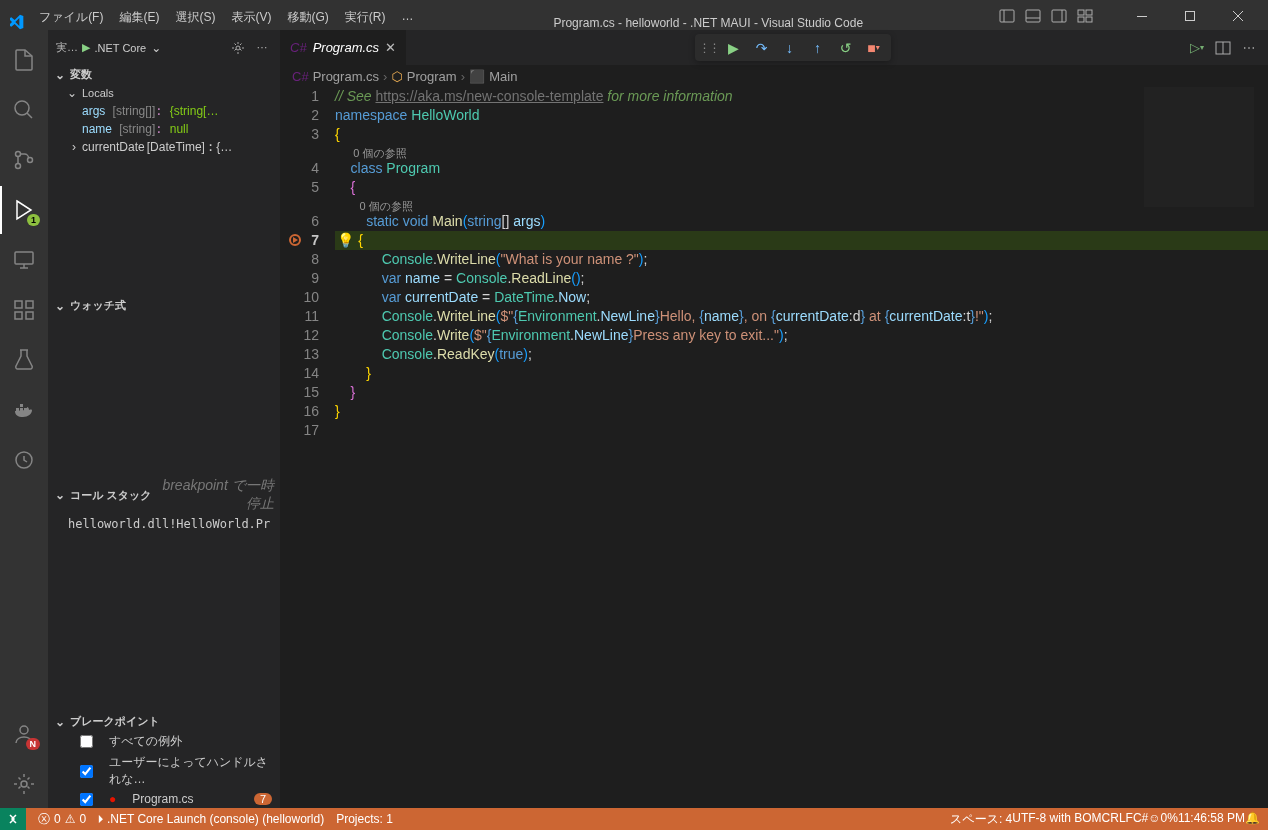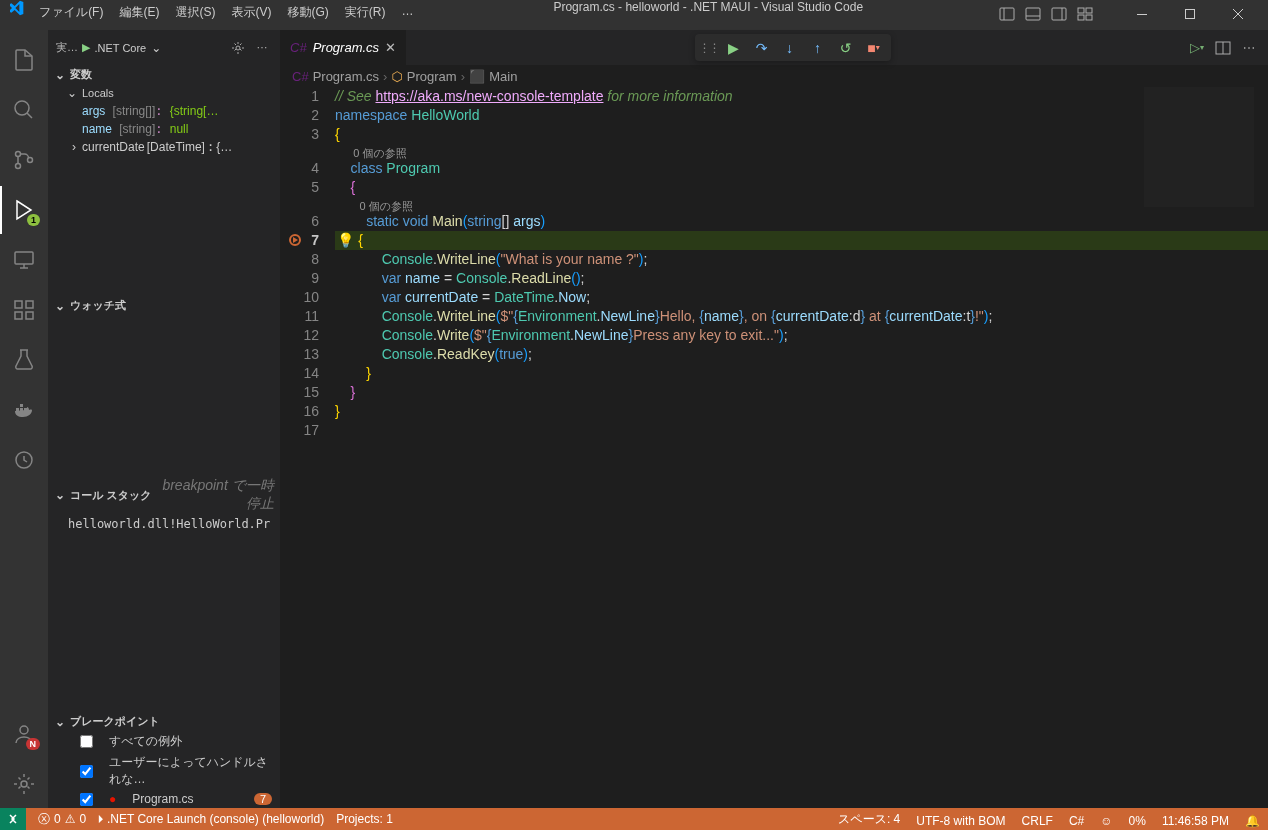--- a/index.html
+++ b/index.html
@@ -1,17 +1,17 @@
 <!DOCTYPE html>
 <html><head>
 <meta charset="utf-8">
 <style>
 *{margin:0;padding:0;box-sizing:border-box;font-family:'Segoe UI',Meiryo,sans-serif;user-select:none}
 body{width:1268px;height:830px;background:#1e1e1e;color:#ccc;display:flex;flex-direction:column;overflow:hidden;font-size:13px}
-.titlebar{height:30px;background:#323232;display:flex;align-items:flex-start;padding:0 8px;color:#ccc;font-size:12px}
+.titlebar{height:30px;background:#323232;display:flex;align-items:flex-end;padding:0 8px;color:#ccc;font-size:12px}
 .titlebar .logo{width:16px;height:16px;margin-right:8px;display:flex;align-items:center;justify-content:center}
 .titlebar .menu{display:flex;gap:2px}
 .titlebar .menu span{padding:4px 7px;border-radius:4px;cursor:pointer}
 .titlebar .title{flex:1;text-align:center;color:#ccc}
 .titlebar .rightctrls{display:flex;gap:4px;align-items:center}
 .titlebar .winbtn{width:44px;height:28px;display:flex;align-items:center;justify-content:center;cursor:pointer}
 .titlebar .layoutbtn{width:22px;height:22px;display:flex;align-items:center;justify-content:center;cursor:pointer;opacity:.8}
 .main{flex:1;display:flex;min-height:0}
 .activity{width:48px;background:#333333;display:flex;flex-direction:column;align-items:center;padding-top:6px;gap:2px}
 .activity .aitem{width:48px;height:48px;display:flex;align-items:center;justify-content:center;cursor:pointer;color:#858585;position:relative}
@@ -69,25 +69,25 @@
 .k-cm{color:#6a9955;font-style:italic}
 .k-kw{color:#569cd6}
 .k-cls{color:#4ec9b0}
 .k-mth{color:#dcdcaa}
 .k-str{color:#ce9178}
 .k-var{color:#9cdcfe}
 .k-pun{color:#d4d4d4}
 .k-br{color:#ffd700}
 .k-br2{color:#da70d6}
 .k-br3{color:#179fff}
-.k-url{color:#f0abfc;text-decoration:underline}
+.k-url{color:#737373;text-decoration:underline}
 .k-interp{color:#569cd6}
 .statusbar{height:22px;background:#cc6633;color:#fff;display:flex;align-items:center;font-size:12px;padding:0 8px;gap:12px}
 .statusbar .sbleft{display:flex;align-items:center;gap:12px}
-.statusbar .sbright{margin-left:auto;display:flex;align-items:flex-end;gap:16px}
+.statusbar .sbright{margin-left:auto;display:flex;align-items:flex-start;gap:0}
 .statusbar .sitem{display:flex;align-items:center;gap:4px;cursor:pointer}
 .statusbar .remote{background:#09835e;padding:0 6px;height:22px;display:flex;align-items:center;margin-left:-8px}
 svg{display:block}
 .cbadge{background:#cc6633;border-radius:10px;padding:0 6px;font-size:11px;color:#fff}
 </style>
 </head>
 <body>
 
 <div class="titlebar">
   <div class="logo">

